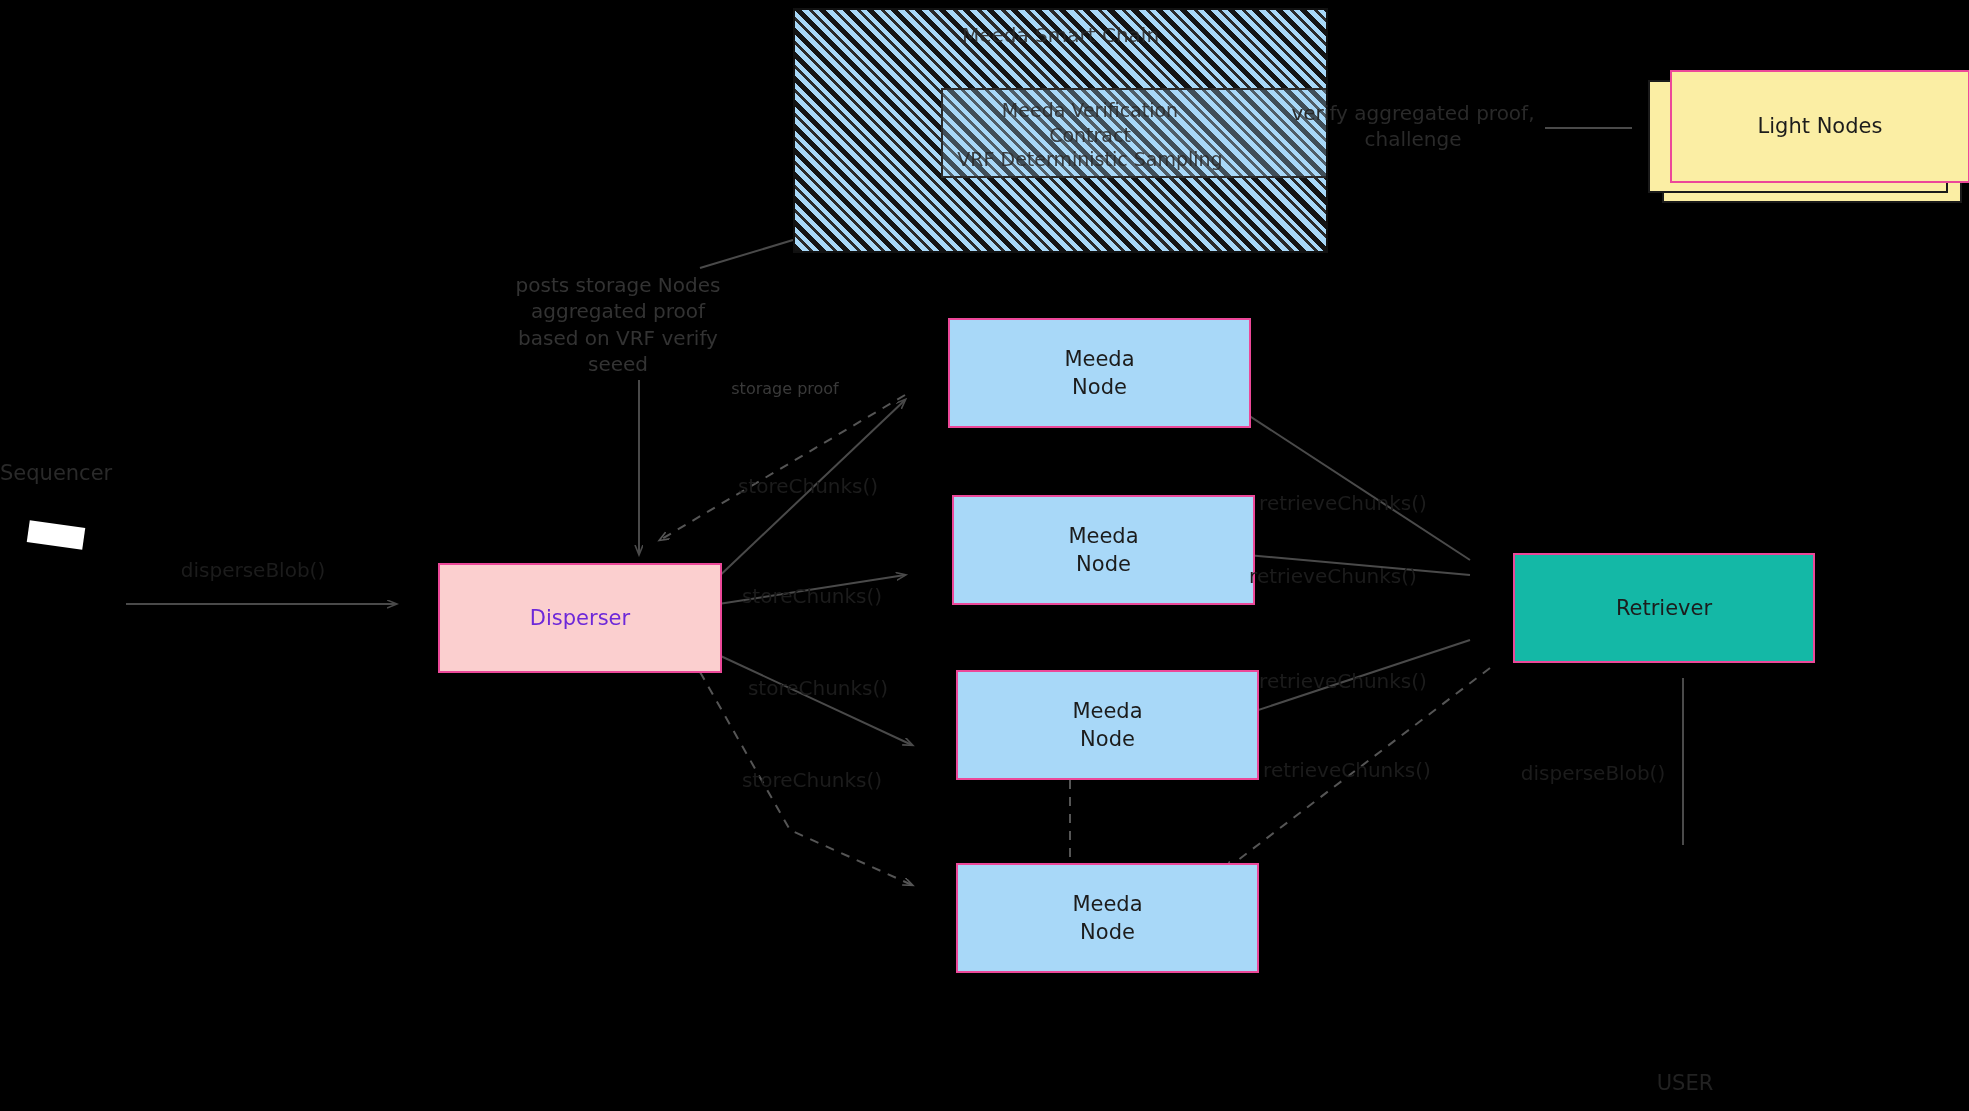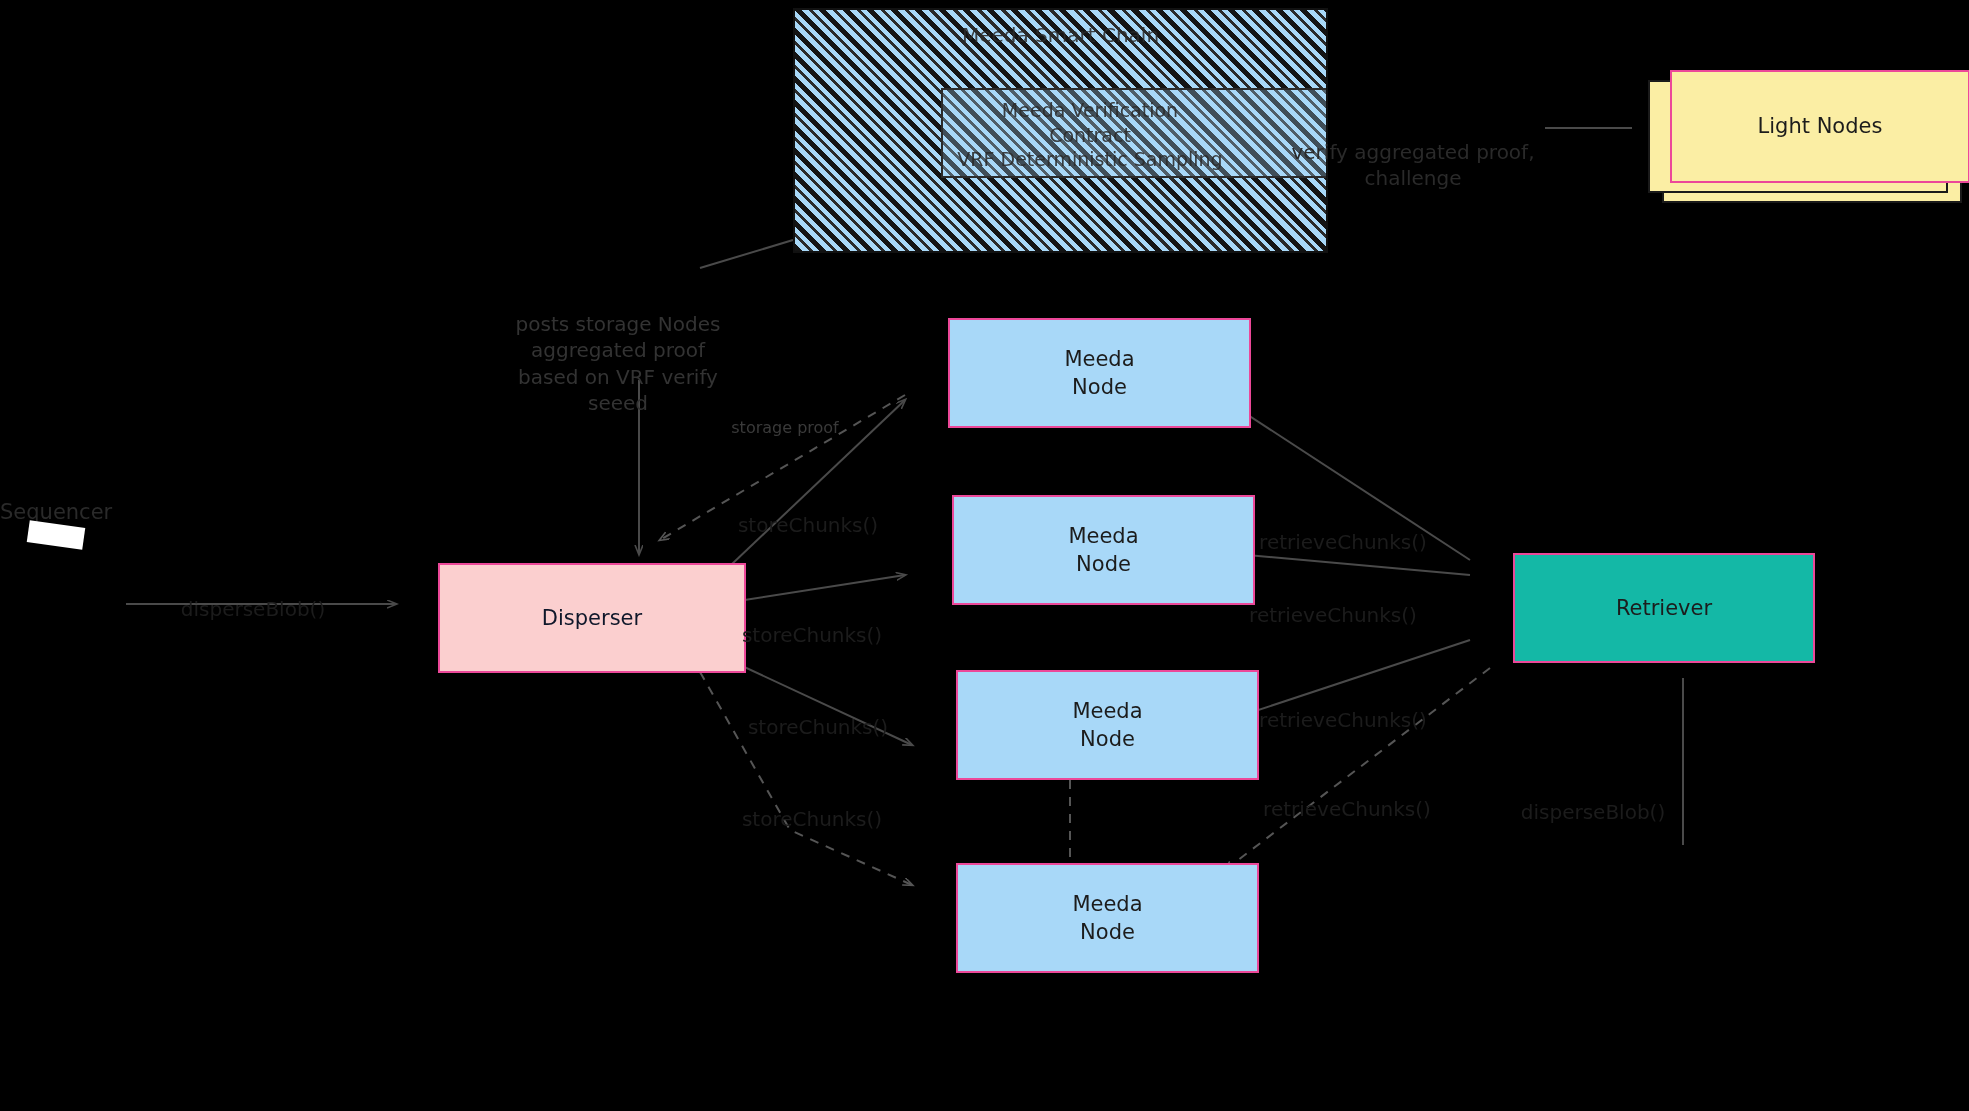--- a/index.html
+++ b/index.html
@@ -9,21 +9,21 @@
   #canvas{position:relative;width:1969px;height:1111px;background:#000;}
 
   svg#wires{position:absolute;left:0;top:0;width:1969px;height:1111px;}
 
   .node{position:absolute;box-sizing:border-box;display:flex;
         align-items:center;justify-content:center;text-align:center;
         border:2px solid #ec4899;line-height:1.35;margin-left:36px;}
   .node span{display:block;}
 
   .lbl{position:absolute;color:#1c1c1c;text-align:center;line-height:1.32;
-       white-space:pre-line;margin-top:39px;}
+       white-space:pre-line;}
 
   
   .chain{position:absolute;box-sizing:border-box;border:2px solid #111;
          background:
            repeating-linear-gradient(45deg,
              #141414 0px,#141414 5px,
              #a8d8f8 5px,#a8d8f8 10px,
              #2a2a2a 10px,#2a2a2a 13px,
              #a8d8f8 13px,#a8d8f8 17px);
          overflow:hidden;}
@@ -101,22 +101,22 @@
 VRF Deterministic Sampling</div>
   <div class="chain-txt" style="left:793px;top:22px;width:535px;font-size:20px;">Meeda Smart Chain</div>
 
   <div class="stackcard" style="left:1662px;top:90px;width:300px;height:113px;"></div>
   <div class="stackcard" style="left:1648px;top:80px;width:300px;height:113px;"></div>
   <div class="node" style="left:1634px;top:70px;width:300px;height:113px;background:#fbeea4;
               font-size:21px;color:#1c1c1c;">
     <span>Light  Nodes</span>
   </div>
 
-  <div class="node" style="left:402px;top:563px;width:308px;height:110px;background:#fbcfcf;
-              font-size:21px;color:#0f172a;">
+  <div class="node" style="left:402px;top:563px;width:284px;height:110px;background:#fbcfcf;
+              font-size:21px;color:#6d28d9;">
     <span>Disperser</span>
   </div>
 
   <div class="node" style="left:912px;top:318px;width:303px;height:110px;background:#a8d8f8;
               font-size:21px;color:#1c1c1c;white-space:pre-line;">
     <span>Meeda
 Node</span>
   </div>
   <div class="node" style="left:916px;top:495px;width:303px;height:110px;background:#a8d8f8;
               font-size:21px;color:#1c1c1c;white-space:pre-line;">

